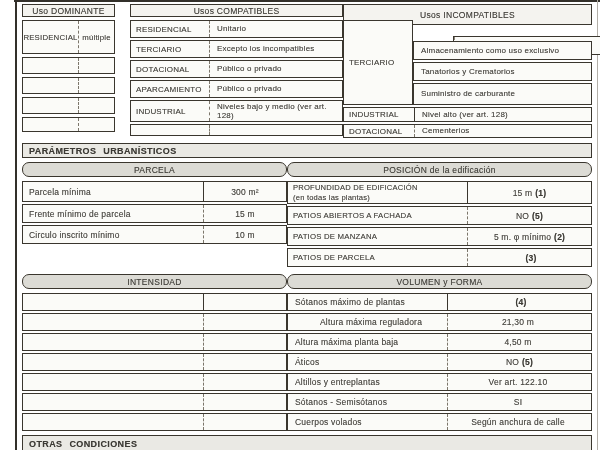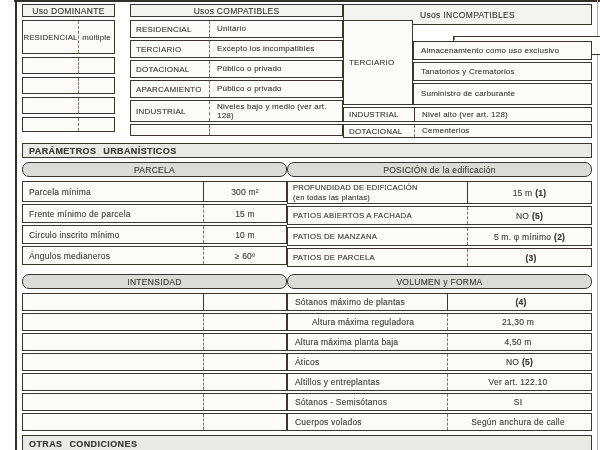--- a/index.html
+++ b/index.html
@@ -132,24 +132,20 @@
     <div class="val solid" style="width:83px;">300 m²</div>
   </div>
   <div class="box row" style="left:22px;top:204px;width:265px;height:19px;">
     <div class="lbl flex1" style="padding-left:6px;">Frente mínimo de parcela</div>
     <div class="val dashed" style="width:83px;">15 m</div>
   </div>
   <div class="box row" style="left:22px;top:225px;width:265px;height:19px;">
     <div class="lbl flex1" style="padding-left:6px;">Circulo inscrito mínimo</div>
     <div class="val dashed" style="width:83px;">10 m</div>
   </div>
-  <div class="box row" style="left:22px;top:246px;width:265px;height:19px;">
-    <div class="lbl flex1" style="padding-left:6px;">Ángulos medianeros</div>
-    <div class="val dashed" style="width:83px;text-decoration:none;">≥ 60º</div>
-  </div>
 
   <div class="box row" style="left:287px;top:181px;width:305px;height:23px;">
     <div class="flex1" style="padding-left:5px;">
       <div class="lbl-sm">PROFUNDIDAD DE EDIFICACIÓN</div>
       <div class="lbl-sm">(en todas las plantas)</div>
     </div>
     <div class="val solid" style="width:124px;">
       <span>15 m</span>
       <b class="ref">(1)</b>
     </div>
@@ -213,21 +209,21 @@
   </div>
 
   <div class="box row" style="left:287px;top:293px;width:305px;height:18px;">
     <div class="lbl flex1" style="padding-left:7px;">Sótanos máximo de plantas</div>
     <div class="val solid" style="width:144px;">
       <span></span>
       <b class="ref">(4)</b>
     </div>
   </div>
   <div class="box row" style="left:287px;top:313px;width:305px;height:18px;">
-    <div class="lbl flex1" style="padding-left:24px;">Altura máxima reguladora</div>
+    <div class="lbl flex1" style="padding-left:7px;text-align:center;">Altura máxima reguladora</div>
     <div class="val dashed" style="width:144px;">
       <span>21,30 m</span>
       <b class="ref"></b>
     </div>
   </div>
   <div class="box row" style="left:287px;top:333px;width:305px;height:18px;">
     <div class="lbl flex1" style="padding-left:7px;">Altura máxima planta baja</div>
     <div class="val dashed" style="width:144px;">
       <span>4,50 m</span>
       <b class="ref"></b>

